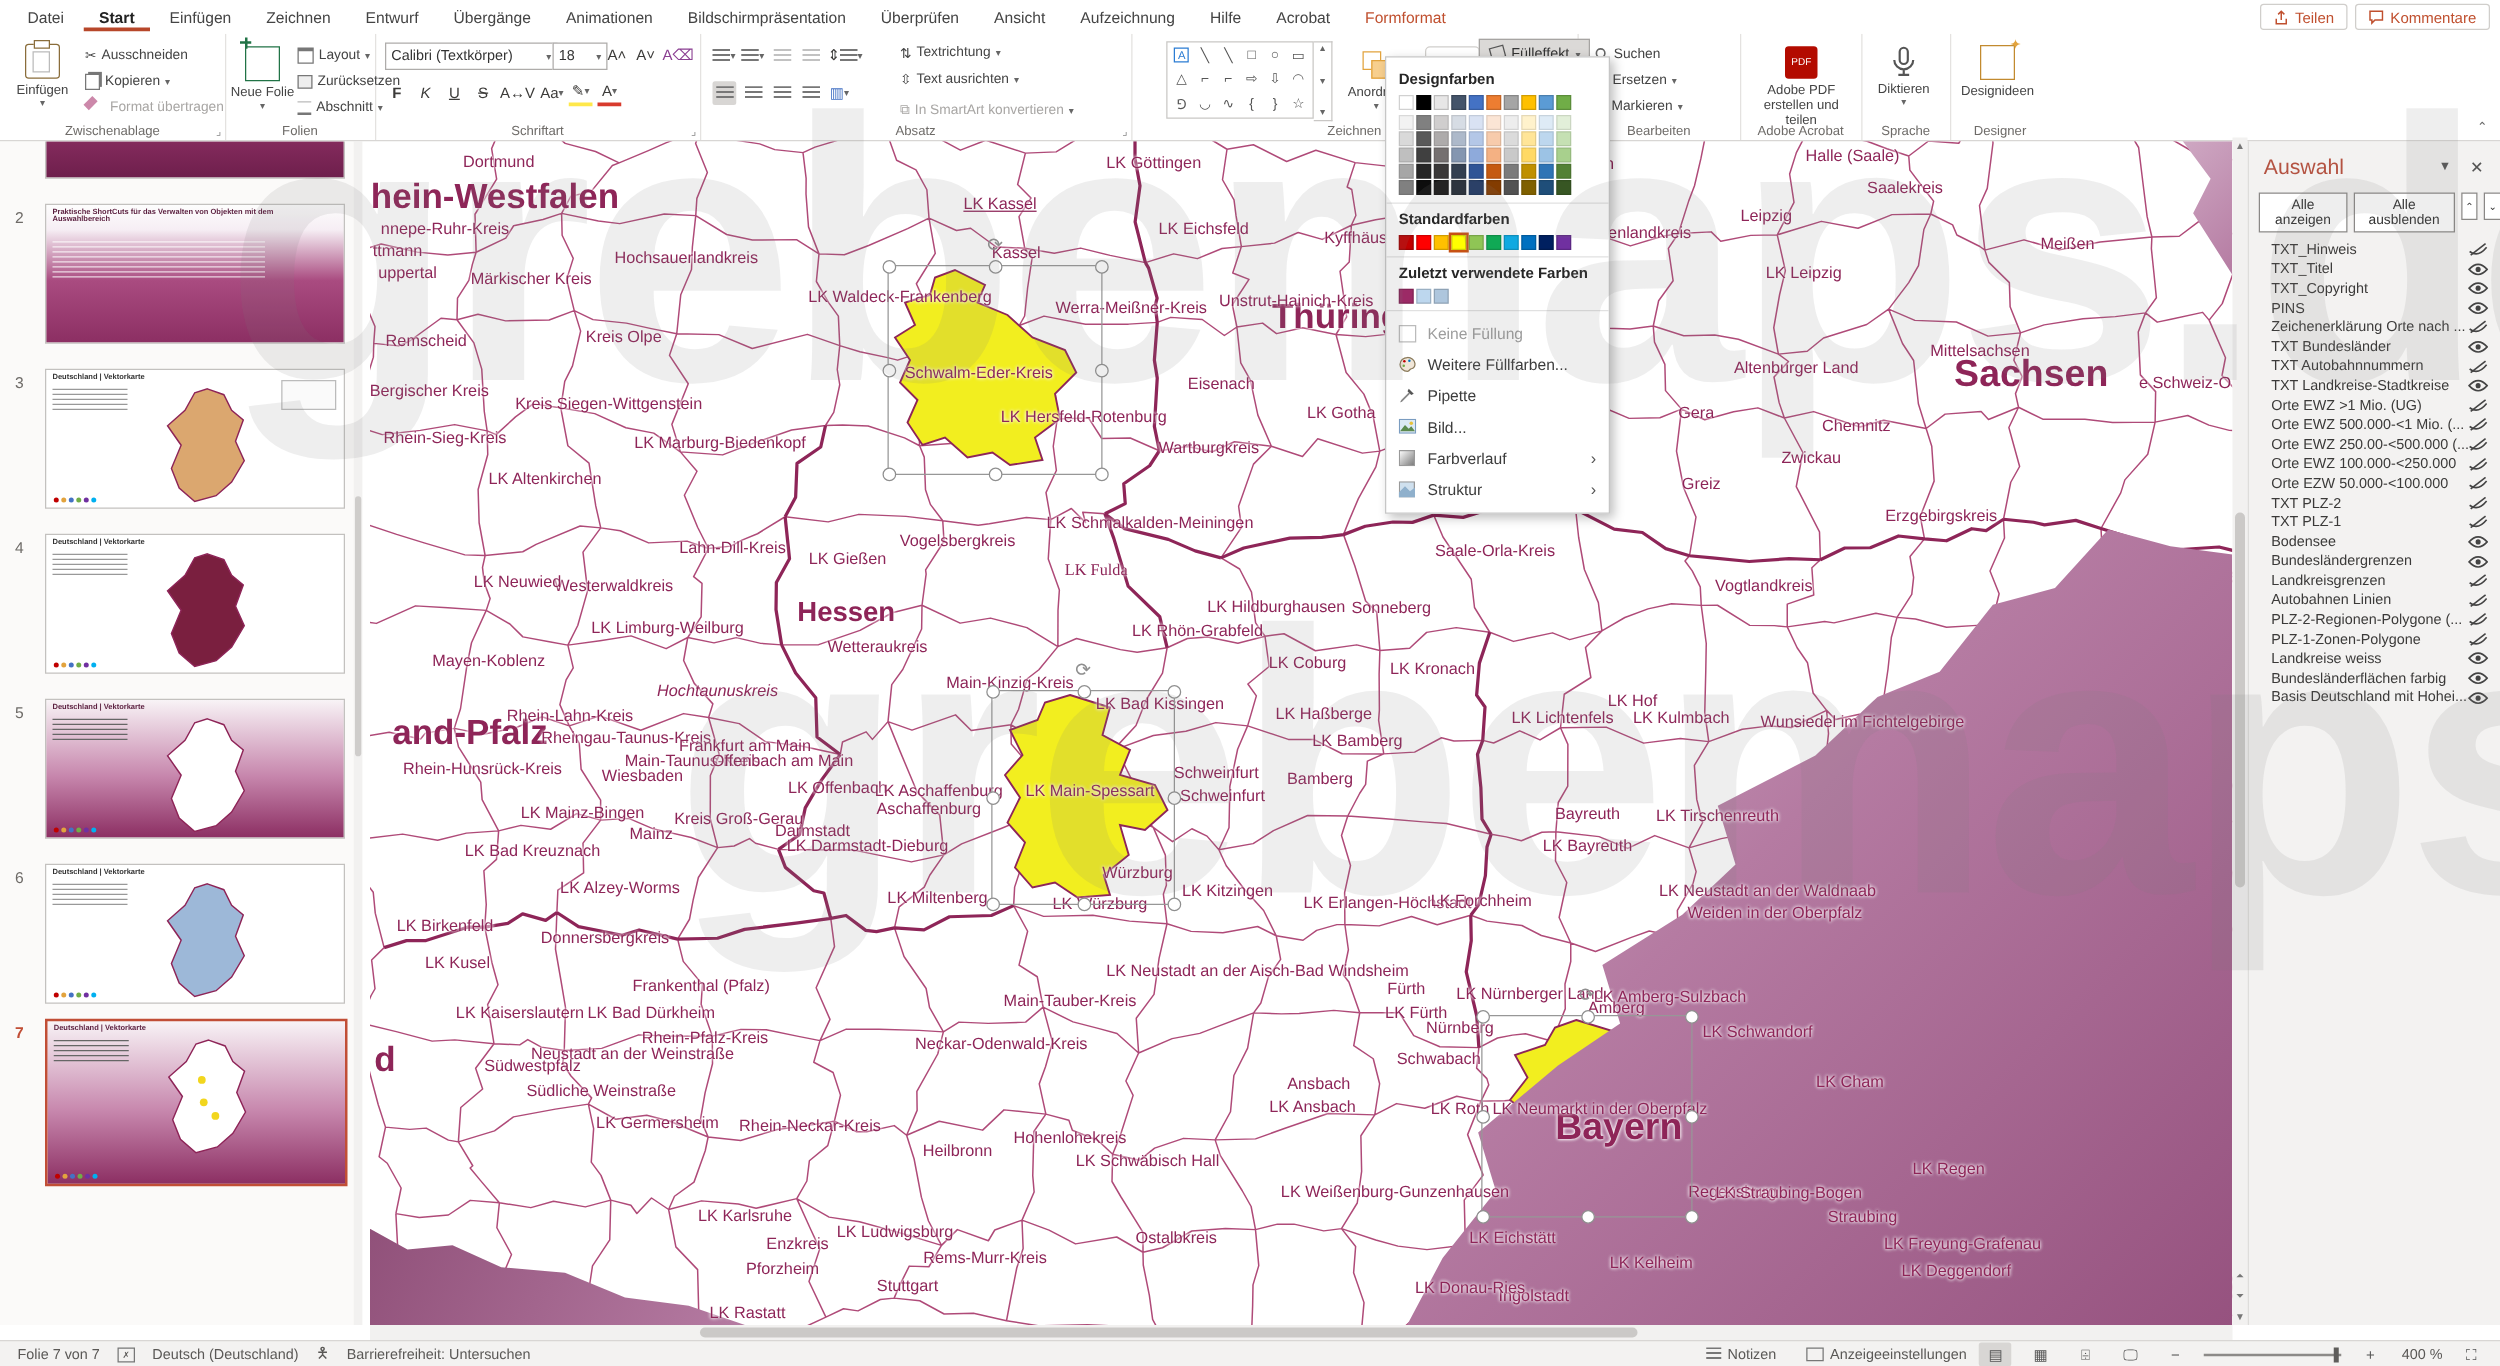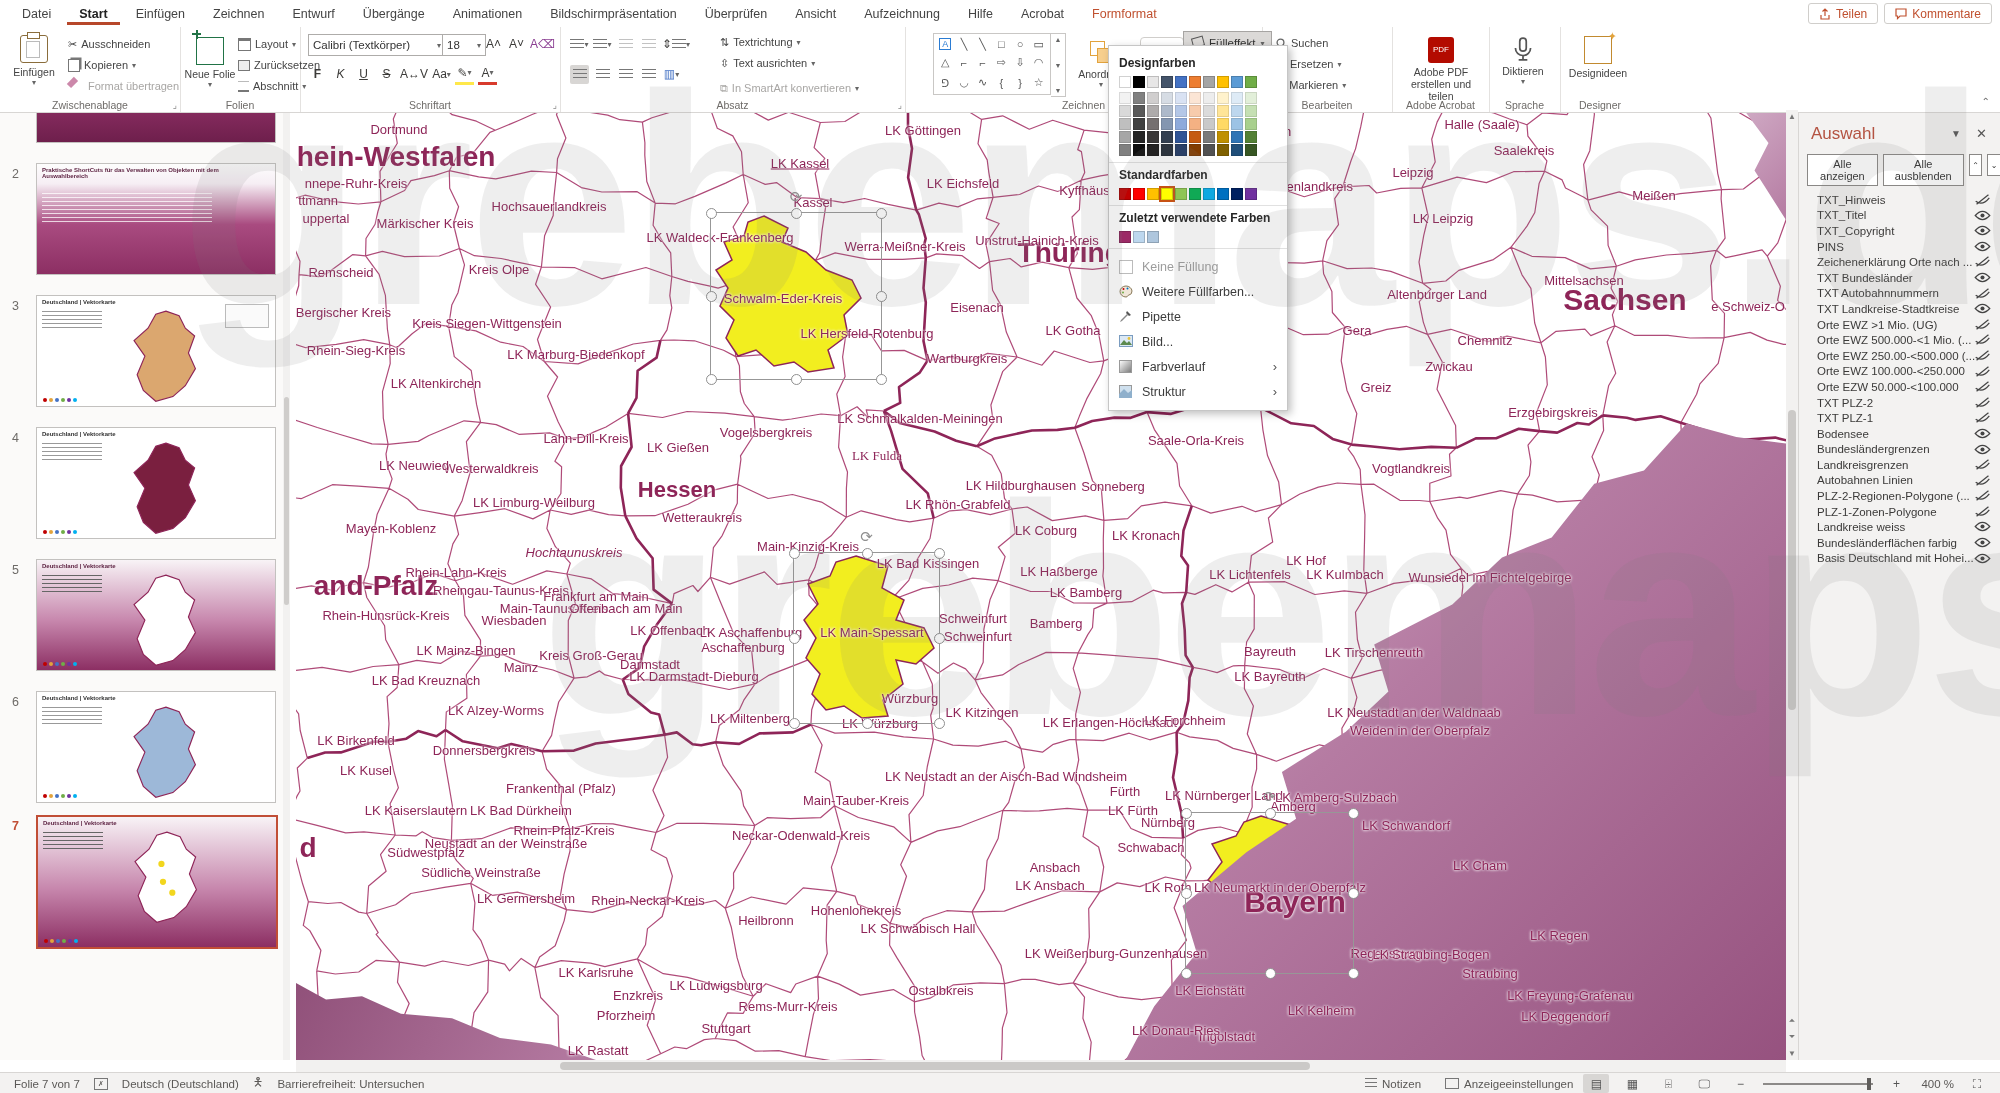--- a/index.html
+++ b/index.html
@@ -588,21 +588,21 @@
         <div class="map-label" style="left: 1228px; top: 40px;">Saalekreis</div>
         <div class="map-label" style="left: 1010px; top: 76px;">Burgenlandkreis</div>
         <div class="map-label" style="left: 1117px; top: 62px;">Leipzig</div>
         <div class="map-label" style="left: 1147px; top: 108px;">LK Leipzig</div>
         <div class="map-label" style="left: 1358px; top: 85px;">Meißen</div>
         <div class="map-label" style="left: 1288px; top: 170px;">Mittelsachsen</div>
         <div class="map-label" style="left: 1141px; top: 184px;">Altenburger Land</div>
         <div class="map-label" style="left: 1189px; top: 230px;">Chemnitz</div>
         <div class="map-label" style="left: 1153px; top: 256px;">Zwickau</div>
         <div class="map-label" style="left: 1061px; top: 220px;">Gera</div>
-        <div class="map-label" style="left: 1065px; top: 277px; margin-left: 15px;">Greiz</div>
+        <div class="map-label" style="left: 1065px; top: 277px;">Greiz</div>
         <div class="map-label" style="left: 1257px; top: 302px;">Erzgebirgskreis</div>
         <div class="map-label" style="left: 1115px; top: 358px;">Vogtlandkreis</div>
         <div class="map-label" style="left: 1452px; top: 196px;">e Schweiz-O</div>
         <div class="map-label" style="left: 60px; top: 73px;">nnepe-Ruhr-Kreis</div>
         <div class="map-label" style="left: 22px; top: 90px;">ttmann</div>
         <div class="map-label" style="left: 30px; top: 108px;">uppertal</div>
         <div class="map-label" style="left: 45px; top: 162px;">Remscheid</div>
         <div class="map-label" style="left: 42px; top: 202px;">s-Bergischer Kreis</div>
         <div class="map-label" style="left: 253px; top: 96px;">Hochsauerlandkreis</div>
         <div class="map-label" style="left: 129px; top: 113px;">Märkischer Kreis</div>

